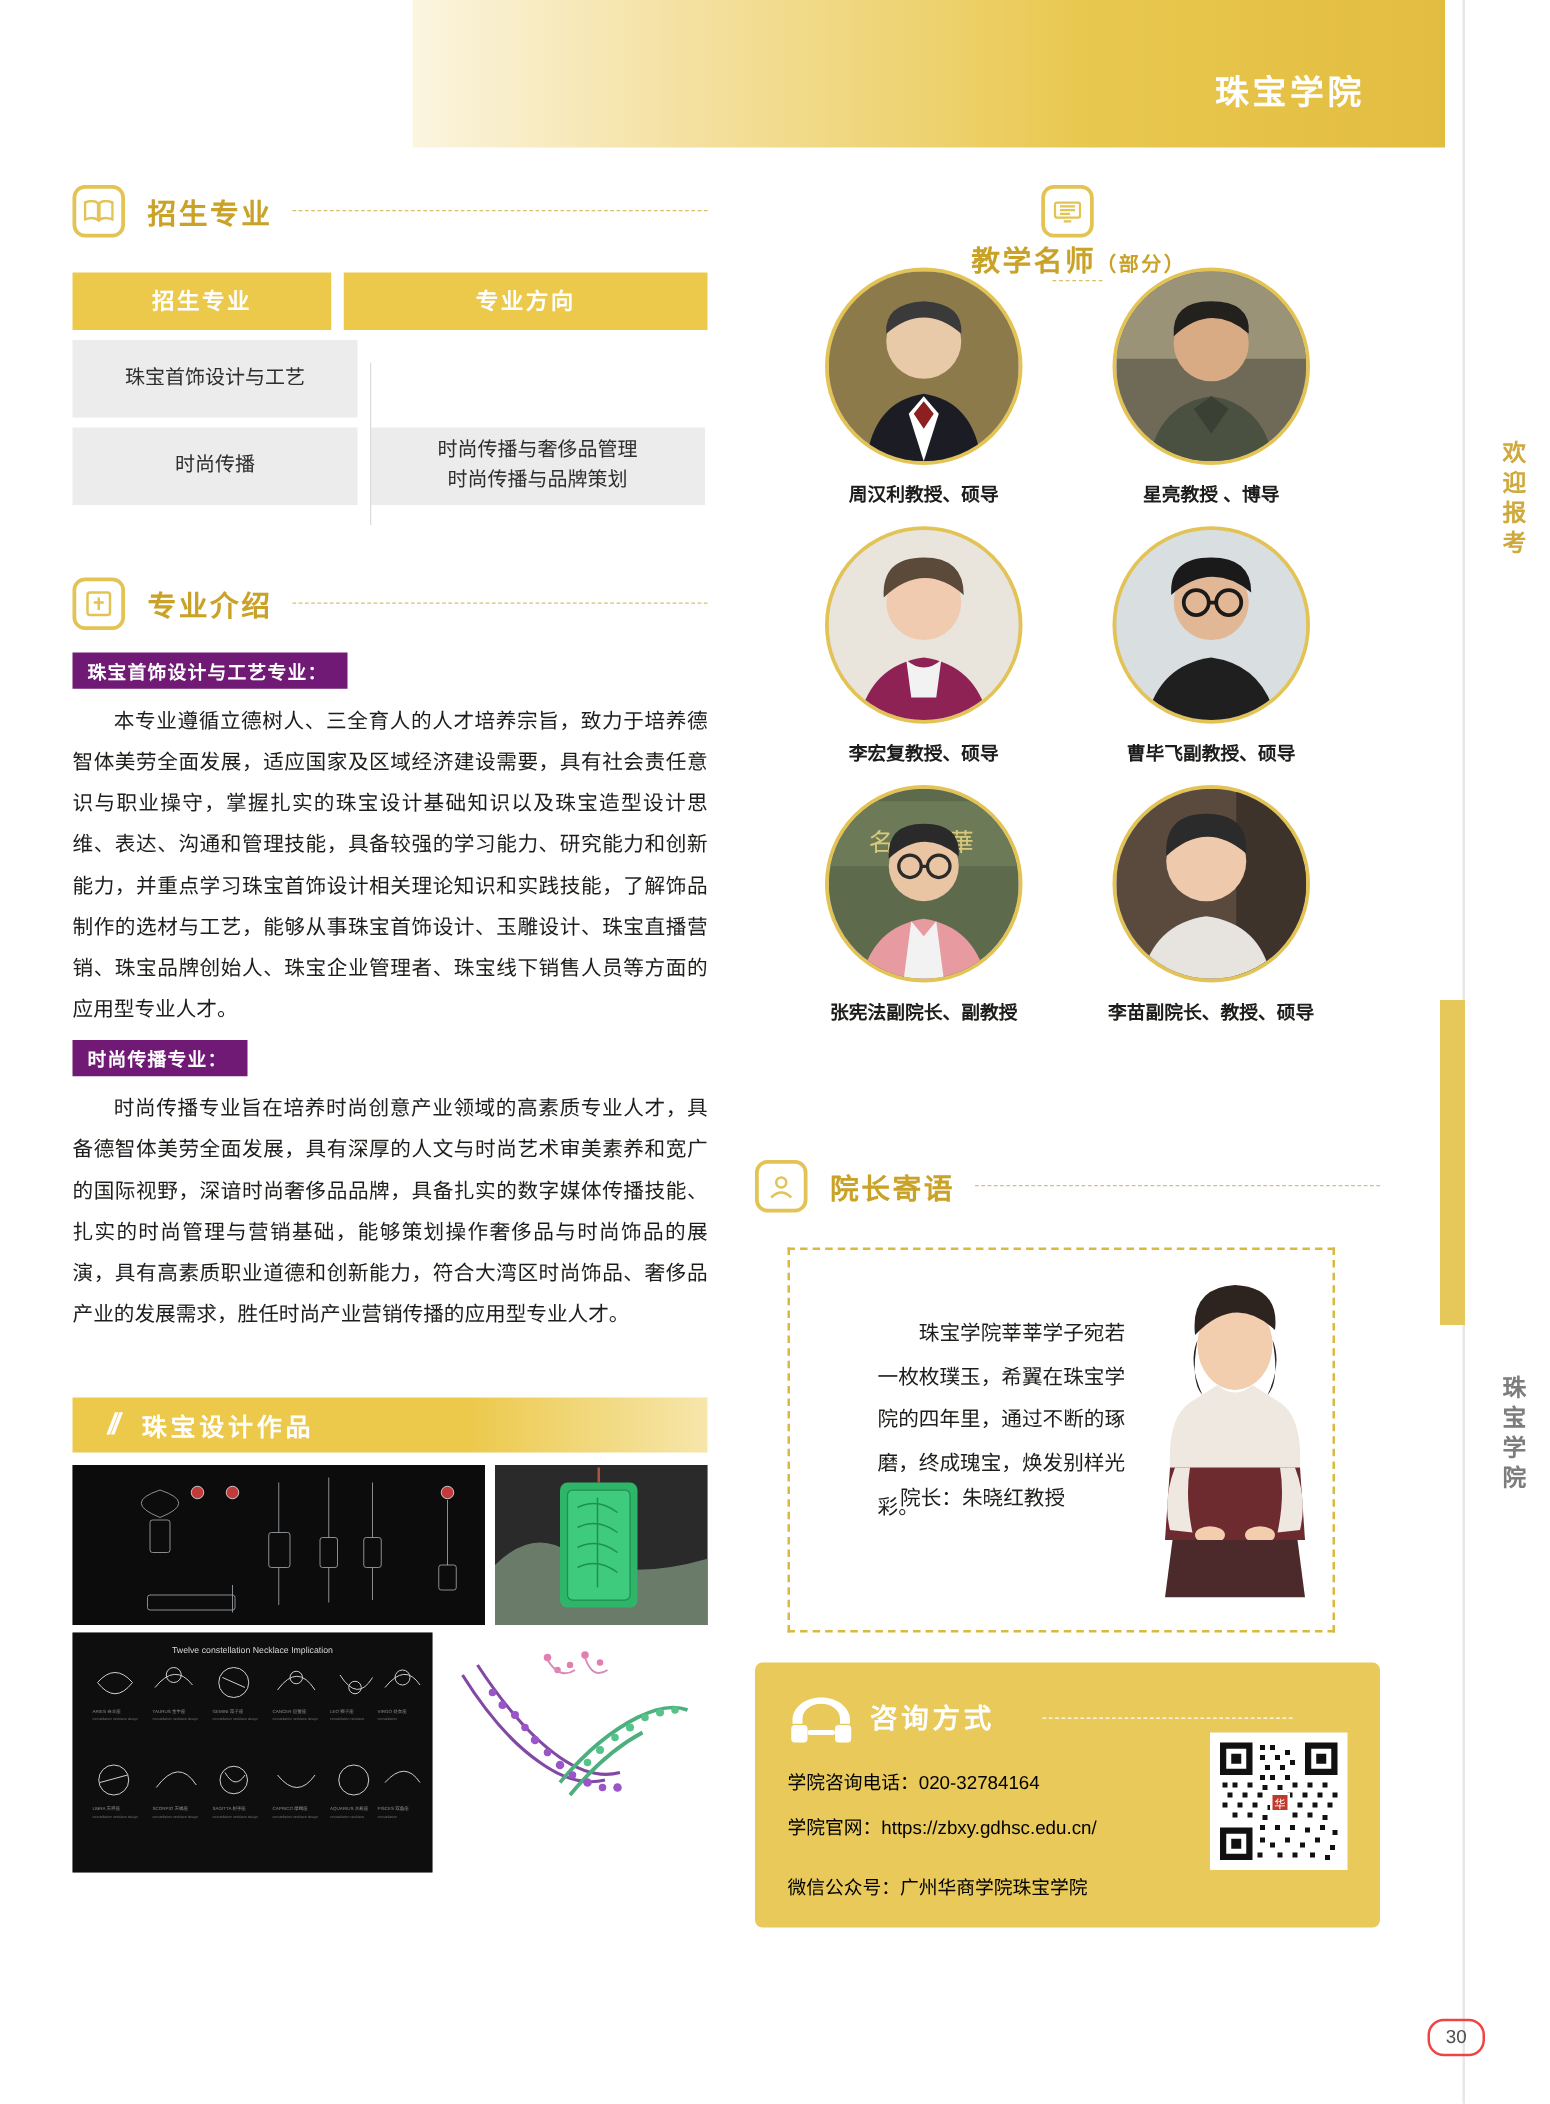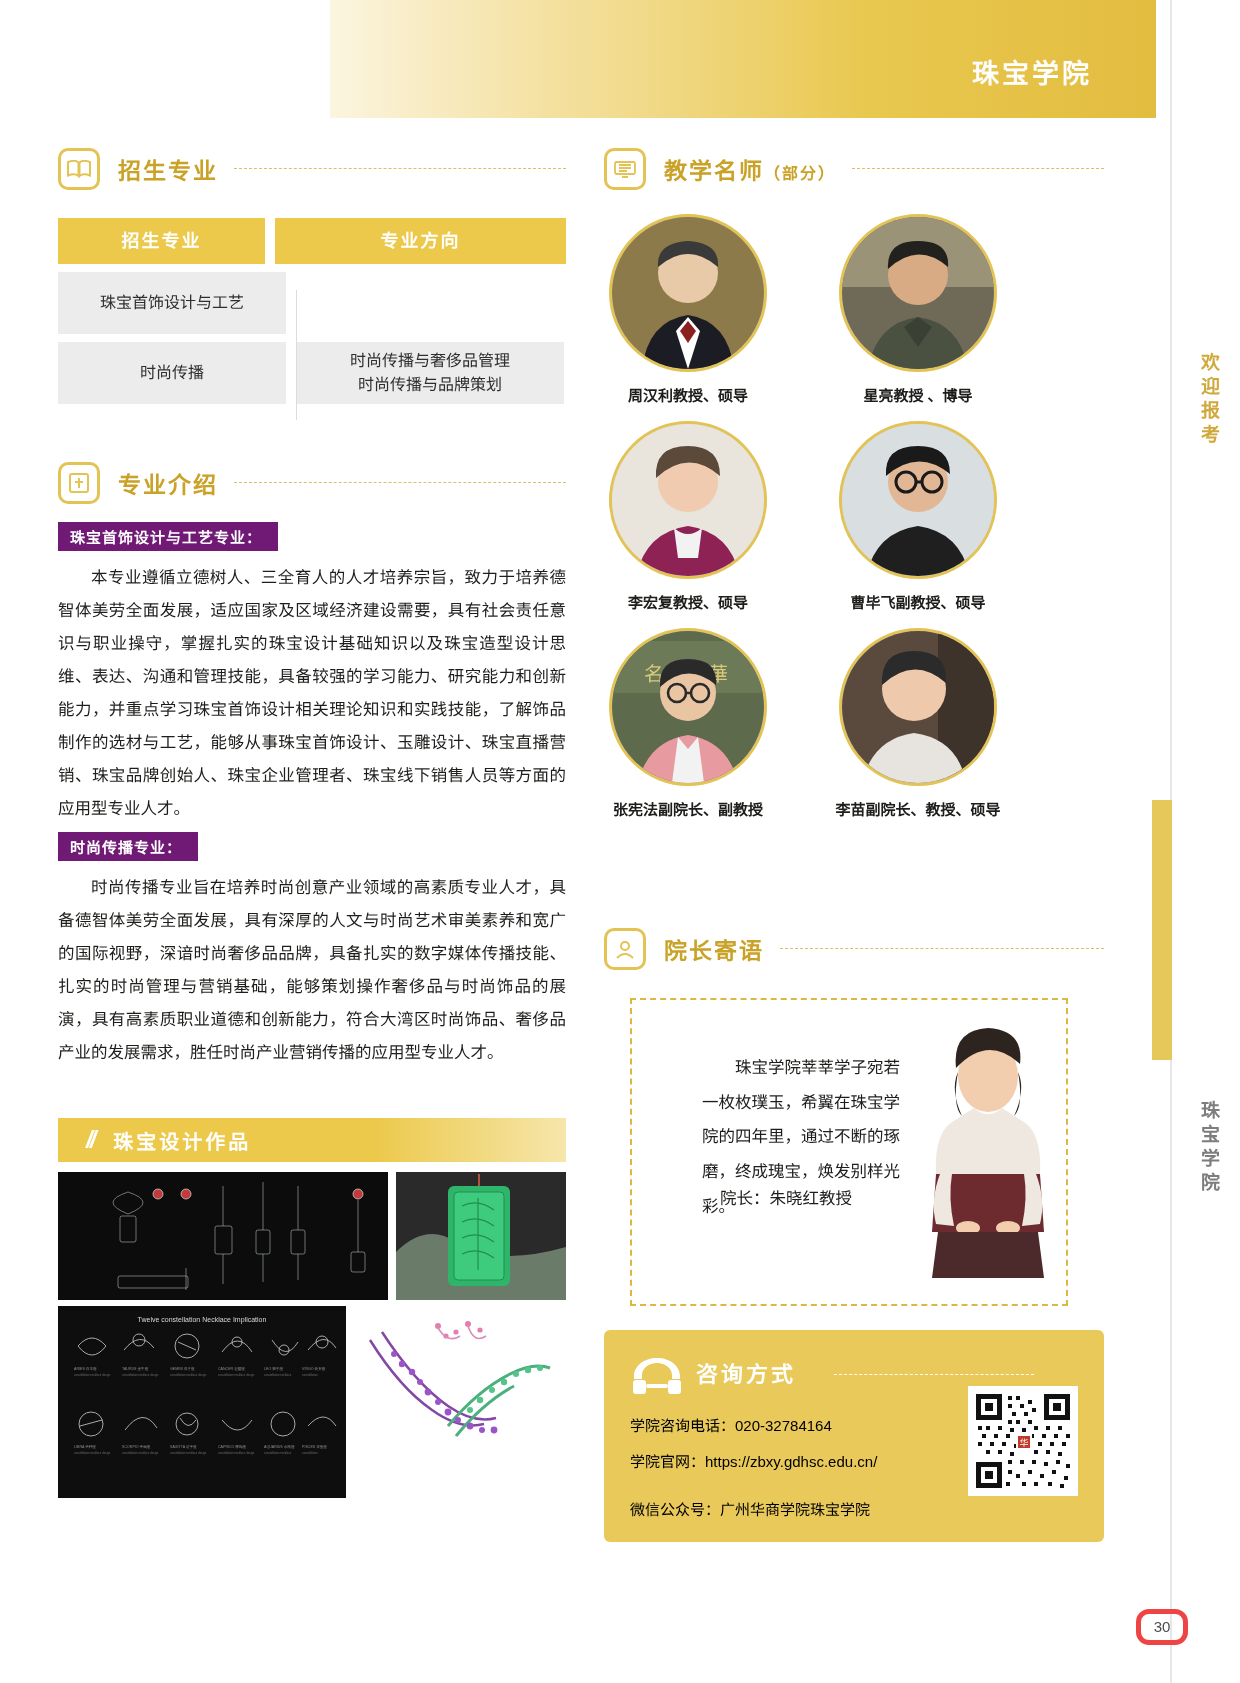--- a/index.html
+++ b/index.html
@@ -32,21 +32,21 @@
     font-size:19px;font-weight:bold;letter-spacing:5px;text-align:center;
   }
   .rail-tab.a{top:352px;color:#cfa93b;}
   .rail-tab.b{top:1100px;color:#7d7d7d;}
   .rail-gold-block{
     position:absolute;right:68px;top:800px;width:20px;height:260px;
     background:#e6c759;
   }
   .page-num{
     position:absolute;right:52px;bottom:38px;width:42px;height:26px;
-    border:5px solid #ef4444;border-radius:13px;
+    border:2px solid #ef4444;border-radius:13px;
     font-size:15px;color:#4d4d4d;text-align:center;line-height:26px;
   }
   
   .sec-head{position:absolute;display:flex;align-items:center;}
   .sec-ico{
     width:42px;height:42px;border:3px solid #e3c353;border-radius:10px;
     display:flex;align-items:center;justify-content:center;color:#e3c353;
     font-size:22px;box-sizing:border-box;background:#fff;
   }
   .sec-title{
@@ -85,21 +85,21 @@
   
   .works-band{
     position:absolute;left:58px;top:1118px;width:508px;height:44px;
     background:linear-gradient(90deg,#ecc94b 0%,#ecc94b 62%,#f6e6ab 100%);
     display:flex;align-items:center;
   }
   .works-slash{margin-left:28px;color:#ffffff;font-size:24px;font-weight:bold;font-style:italic;letter-spacing:-3px;}
   .works-band .txt{margin-left:20px;color:#ffffff;font-size:20px;font-weight:bold;letter-spacing:3px;}
   .imgbox{position:absolute;overflow:hidden;}
   .teacher-grid{position:absolute;left:604px;top:214px;width:500px;}
-  .t-row{display:flex;justify-content:flex-start;gap:62px;margin-bottom:16px;}
+  .t-row{display:flex;justify-content:center;gap:62px;margin-bottom:16px;}
   .t-item{width:168px;text-align:center;}
   .t-photo{
     width:152px;height:152px;border-radius:50%;margin:0 auto;
     border:3px solid #e3c353;overflow:hidden;position:relative;background:#ccc;
   }
   .t-name{margin-top:12px;font-size:15px;font-weight:bold;color:#1d1d1b;white-space:nowrap;}
   
   .dean-box{
     position:absolute;left:630px;top:998px;width:438px;height:308px;
     border:2px dashed #d9b93f;box-sizing:border-box;
@@ -363,21 +363,21 @@
       <circle cx="116" cy="18" r="3"></circle>
         <circle cx="128" cy="24" r="2.6"></circle>
     </g>
     <g stroke="#d98cb8" stroke-width="1.6" fill="none">
       <path d="M86 22 q10 16 22 8"></path>
         <path d="M116 20 q6 18 18 10"></path>
     </g>
   </svg>
 </div>
 
-<div class="sec-head" style="left:604px;top:148px;width:500px;">
+<div class="sec-head" style="left:604px;top:148px;width:500px;flex-direction:column;">
   <div class="sec-ico">
     <svg width="24" height="20" viewBox="0 0 24 20" fill="none" stroke="#e3c353" stroke-width="1.8">
       <rect x="2" y="3" width="20" height="12" rx="1.5"></rect>
       <path d="M6 6 h12 M6 9 h12 M6 12 h8 M9 18 h6"></path>
     </svg>
   </div>
   <div class="sec-title">
     <span>教学名师</span><span class="small">（部分）</span>
   </div>
   <div class="sec-dash"></div>

